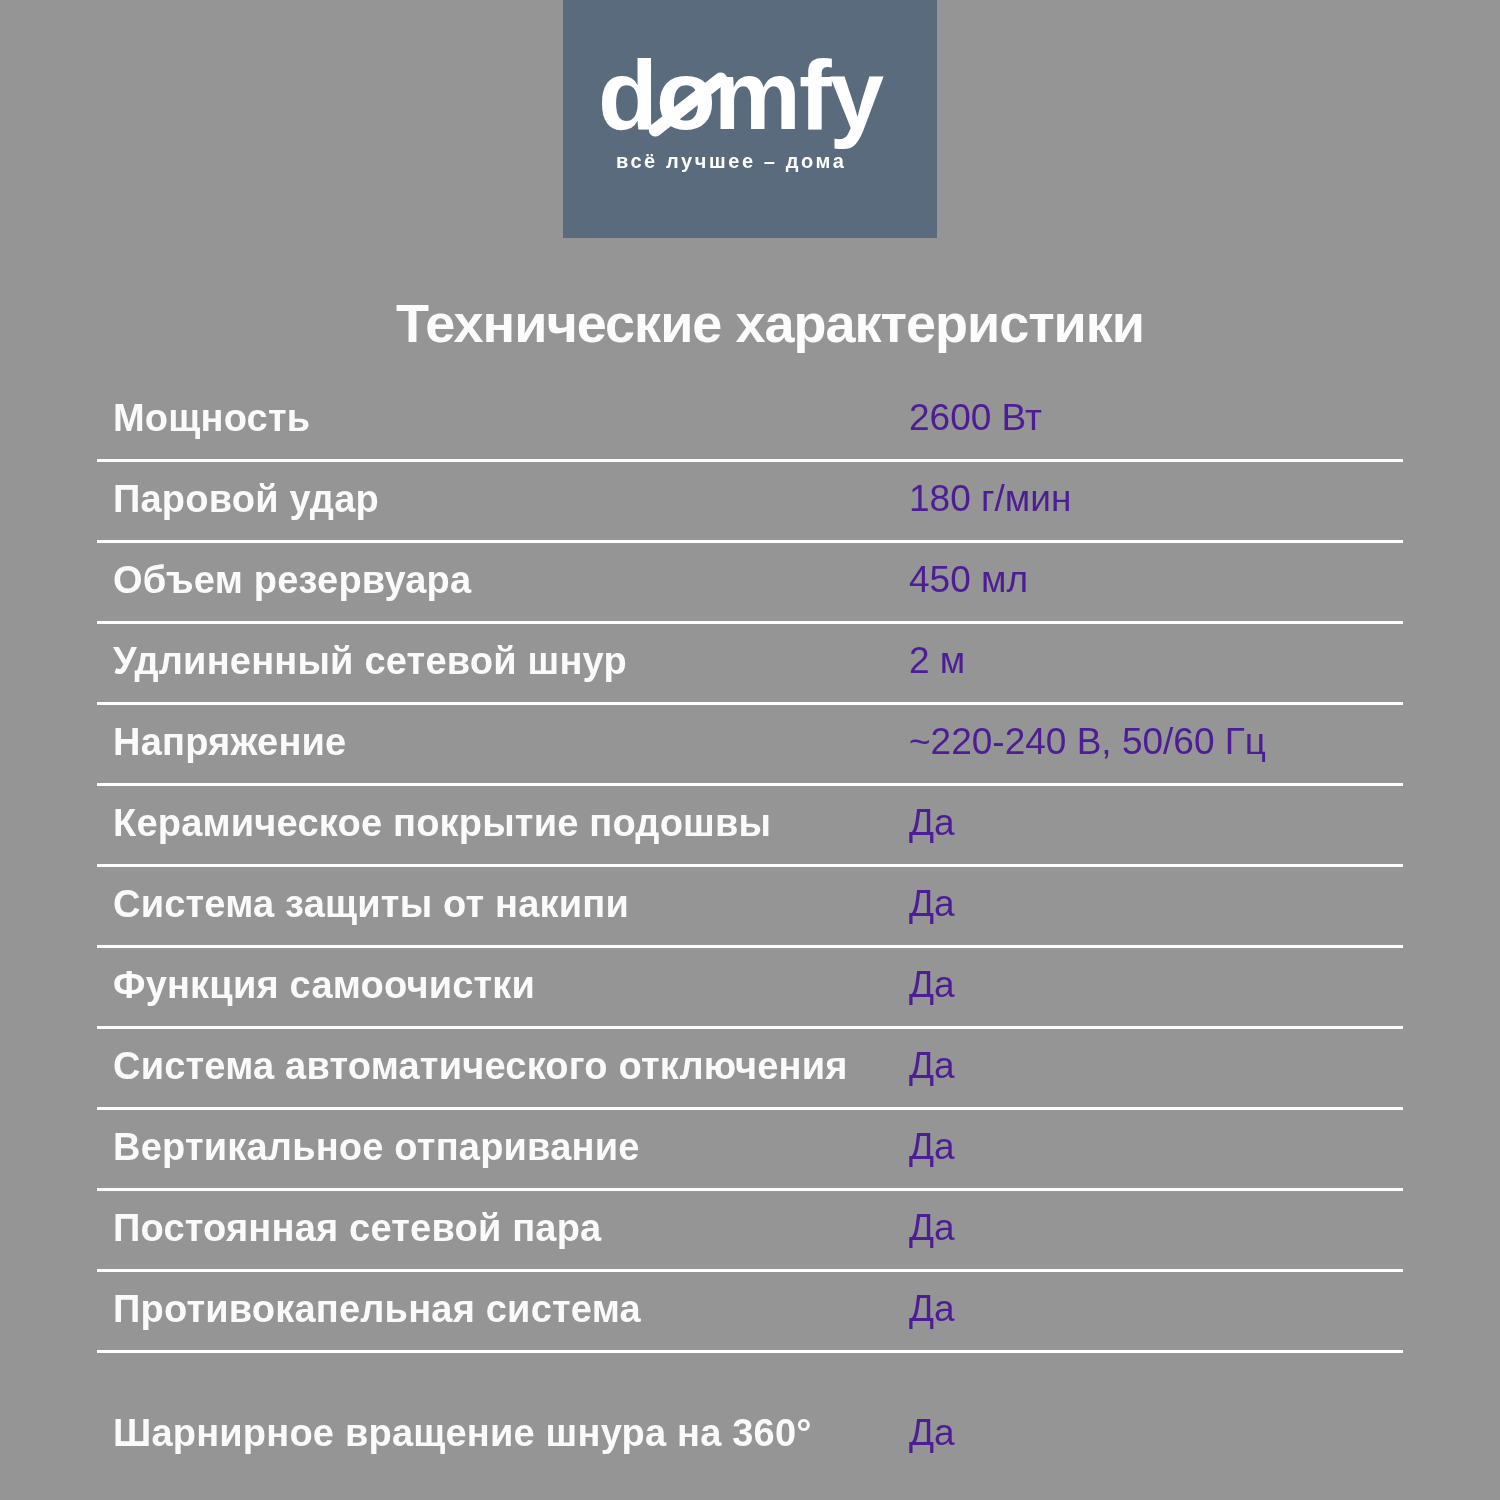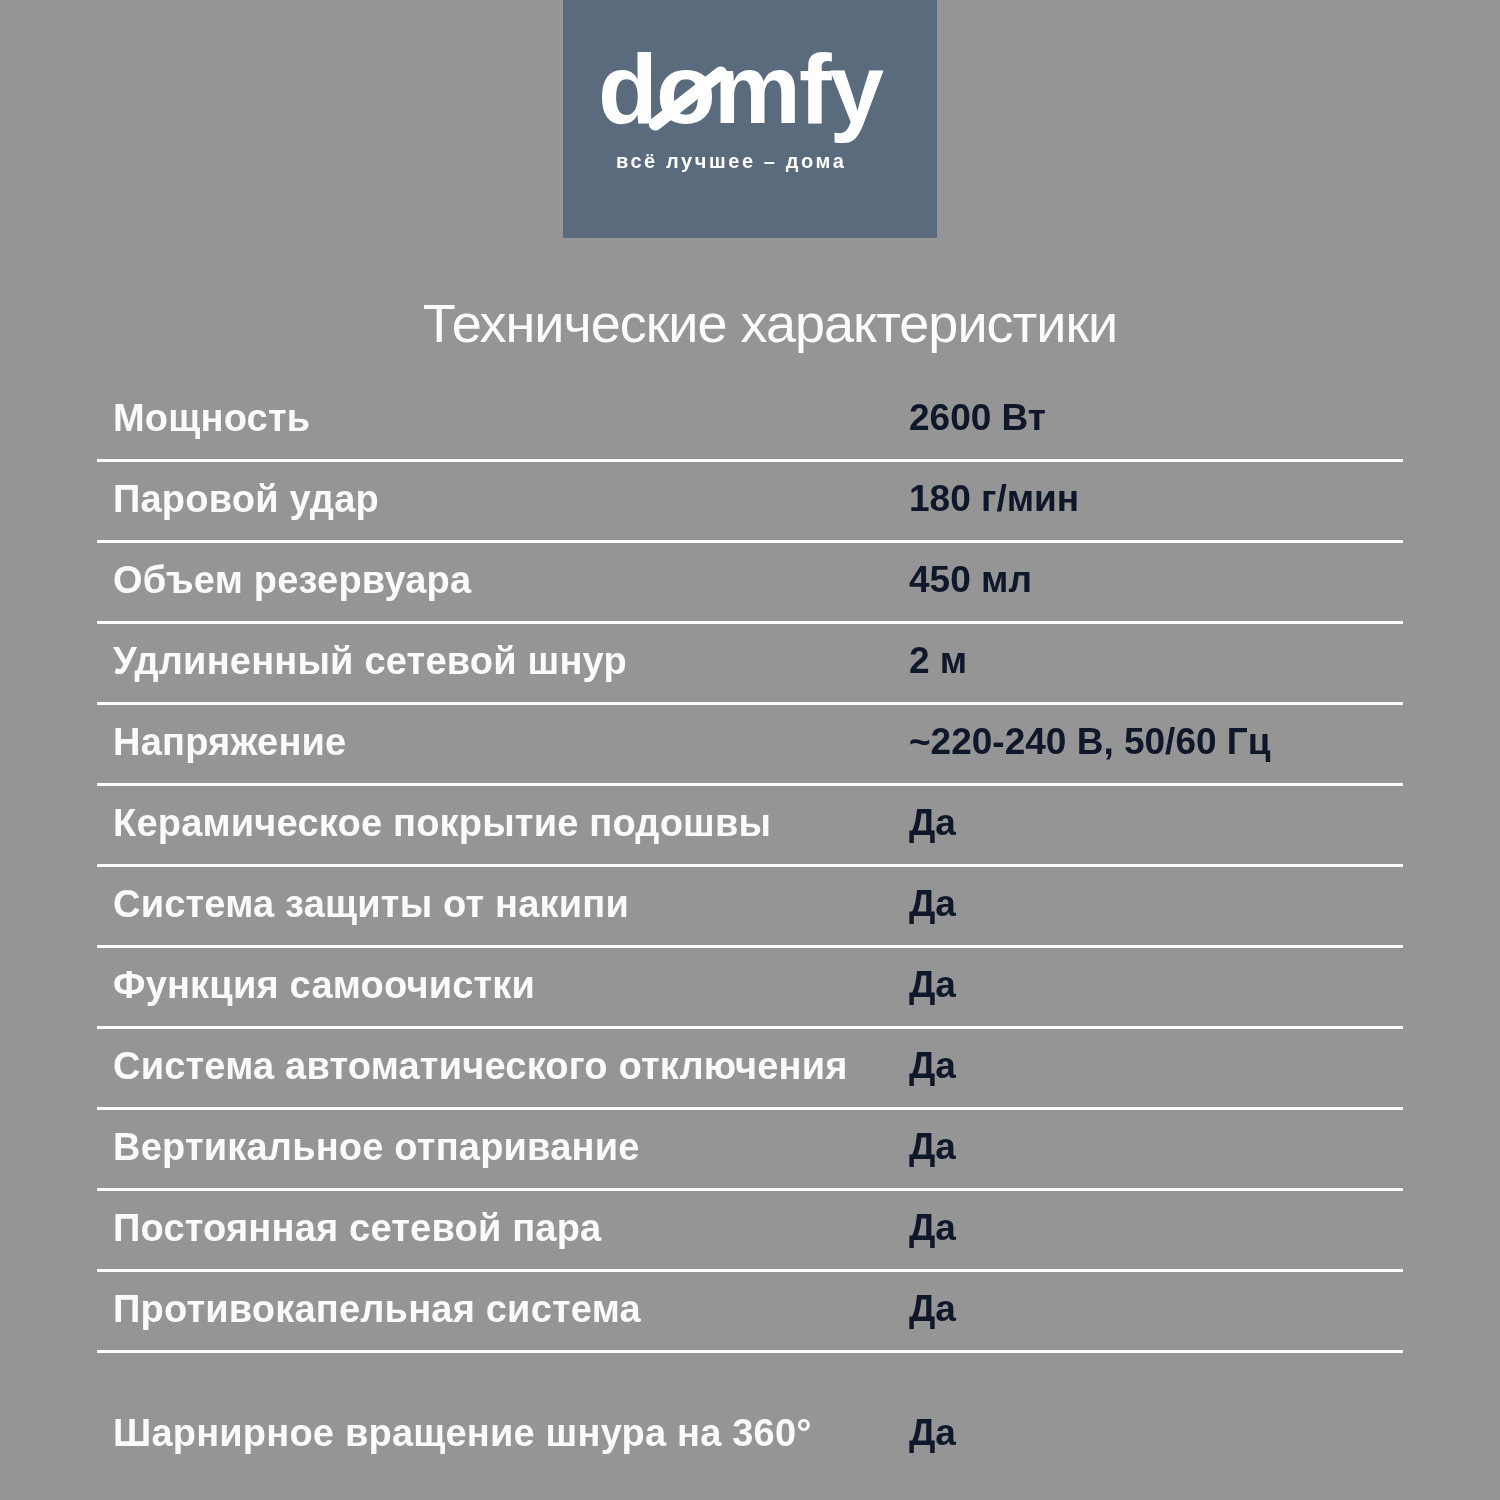--- a/index.html
+++ b/index.html
@@ -23,21 +23,21 @@
   }
   
   .logo-box{
     position:absolute;
     left:563px;top:0;
     width:374px;height:238px;
     background:var(--box);
   }
   .logo-word{
     position:absolute;
-    left:35px;top:40px;
+    left:35px;top:46px;
     font-size:98px;
     font-weight:700;
     line-height:1;
     color:#ffffff;
     letter-spacing:-2px;
     white-space:nowrap;
   }
   .logo-o{position:relative;display:inline-block;}
   .logo-o .slash{
     position:absolute;
@@ -57,21 +57,21 @@
     white-space:nowrap;
     margin-left:16px;
   }
   
   .title{
     position:absolute;
     top:292px;left:0;
     width:100%;
     text-align:center;
     font-size:54px;
-    font-weight:400;
+    font-weight:700;
     letter-spacing:-1px;
     color:#fcfcfc;
     padding-left:40px;
   }
   
   .table{
     position:absolute;
     left:97px;top:381px;
     width:1306px;
   }
@@ -90,22 +90,22 @@
     letter-spacing:0.2px;
     color:#fafafa;
     white-space:nowrap;
     text-align:right;
   }
   .row .value{
     position:absolute;
     left:812px;top:50%;
     transform:translateY(-54%);
     font-size:37px;
-    font-weight:700;
-    color:#0f172a;
+    font-weight:400;
+    color:#4c1d95;
     white-space:nowrap;
   }
 </style>
 </head>
 <body>
 
 <div class="canvas">
 
   <header class="logo-box">
     <div class="logo-word"><span>d</span><span class="logo-o"><span>o</span><i class="slash"></i></span><span>mfy</span></div>

